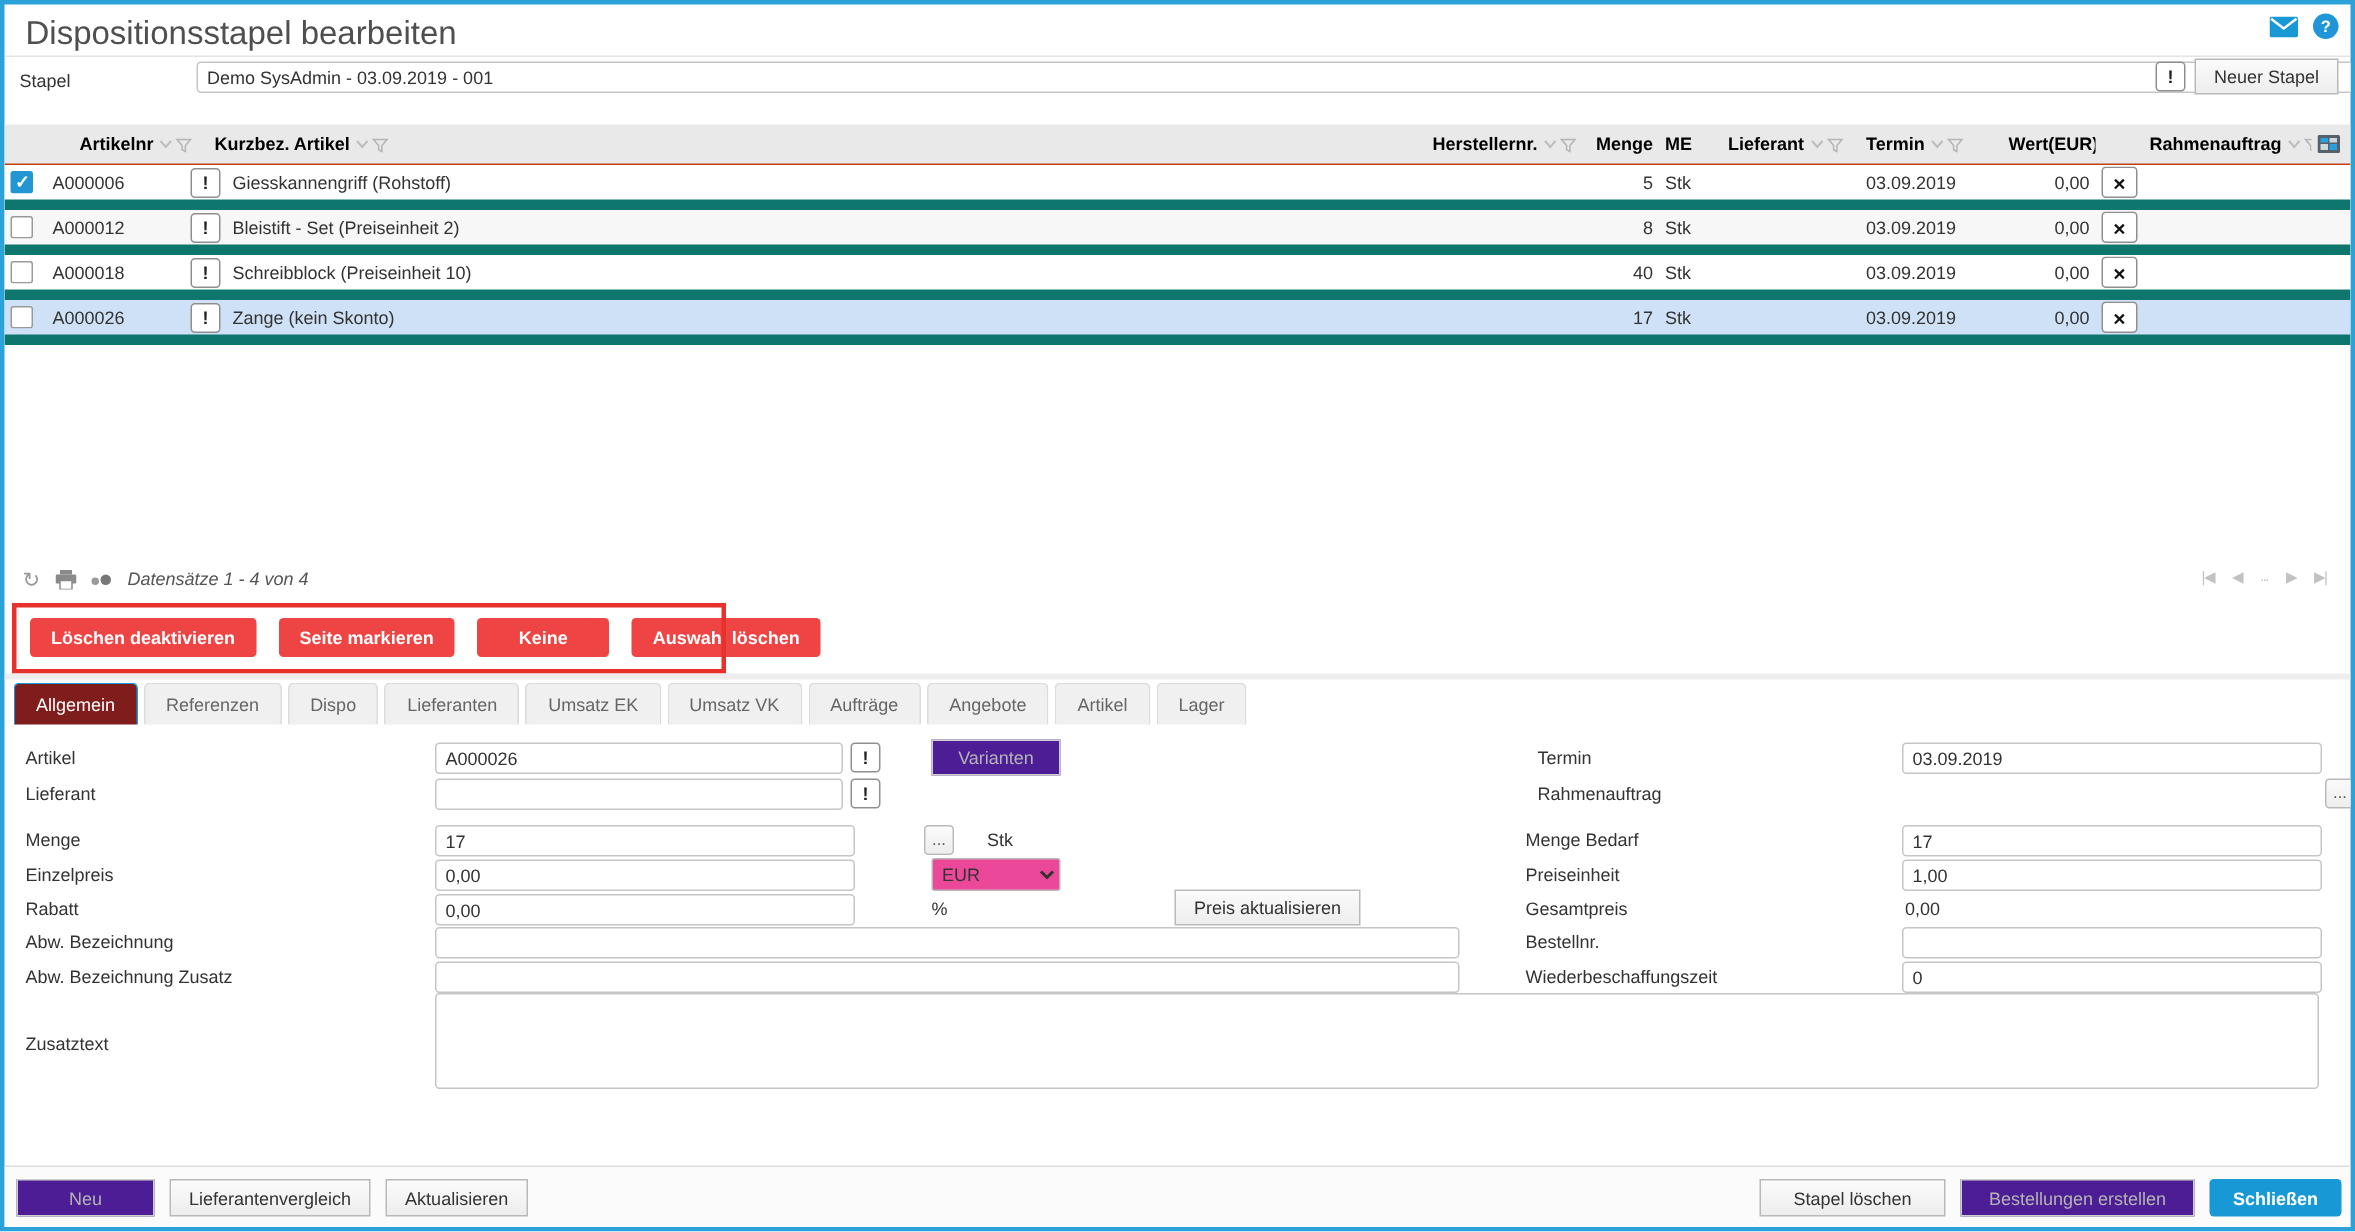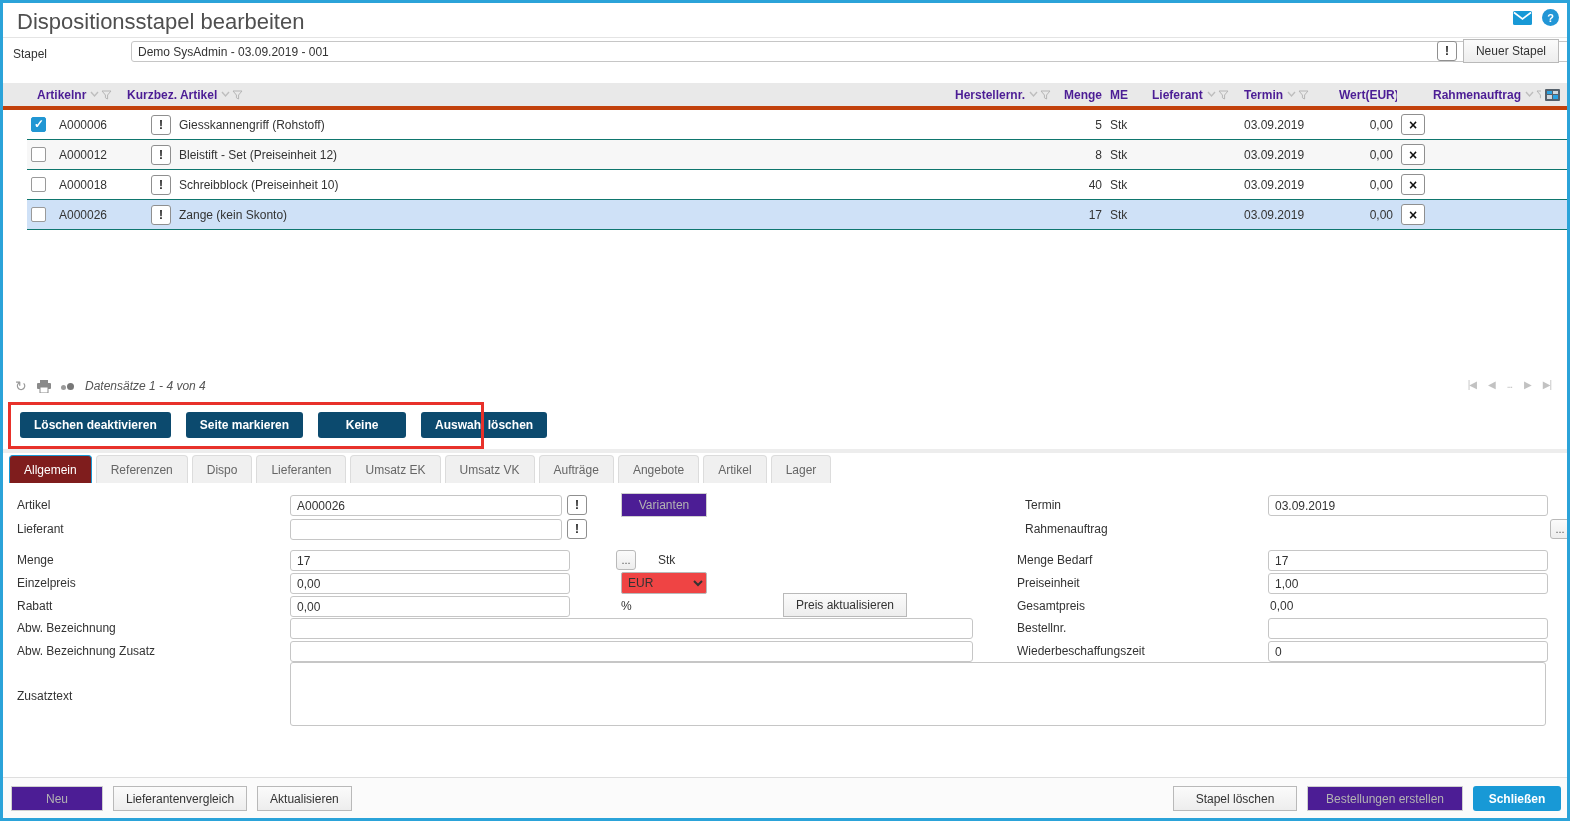--- a/index.html
+++ b/index.html
@@ -31,22 +31,22 @@
     border:1px solid #b9b9b9; border-radius:0; color:#333; font-family:inherit; font-size:12px;
     background:linear-gradient(#fbfbfb,#ededed); padding:4px 12px; cursor:pointer;
   }
   .btn:disabled, .btn.disabled { color:#b3b3b3; background:#4c1d95; border-color:#cfcfcf; cursor:default; }
   .btn-neuer-stapel { position:absolute; right:8px; top:36px; height:24px; min-width:88px; }
 
   
   .table { position:absolute; left:0; top:80px; width:100%; }
   .thead, .trow { display:grid; align-items:center;
     grid-template-columns: 30px 90px minmax(0,1fr) 100px 55px 42px 92px 95px 62px 32px 112px 26px; }
-  .thead { background:#e9e9e9; height:27px; font-weight:bold; color:#4c1d95; border-bottom:4px solid #c2410c; }
-  .trow { height:30px; border-bottom:1px solid #0f766e; background:#fff;margin-left:24px; }
+  .thead { background:#e9e9e9; height:27px; font-weight:bold; color:#000000; border-bottom:1px solid #c2410c;padding-left:16px; }
+  .trow { height:30px; border-bottom:7px solid #0f766e; background:#fff; }
   .trow.stripe { background:#f7f7f7; }
   .trow.selected { background:#cfe1f7; }
   .cell { padding:0 4px; white-space:nowrap; overflow:hidden; }
   .c-art { padding-left:2px; }
   .c-kurz { display:flex; align-items:center; gap:8px; }
   .num { text-align:right; }
   .hicons { display:inline-flex; gap:2px; margin-left:4px; vertical-align:middle; }
   .sort-ic, .filt-ic { display:inline-block; opacity:.55; }
   .checkbox { display:inline-block; width:15px; height:15px; border:1px solid #9a9a9a; border-radius:2px;
     background:#fff; cursor:pointer; position:relative; vertical-align:middle; }
@@ -64,37 +64,37 @@
   .dots-ic .d1 { width:5px; height:5px; }
   .dots-ic .d2 { width:7px; height:7px; background:#777; }
   .gf-records { position:absolute; left:82px; top:4px; font-style:italic; color:#555; }
   .pager { position:absolute; right:16px; top:4px; display:flex; gap:12px; color:#c2c2c2; font-size:10px; letter-spacing:-1px; }
   .pager span { cursor:default; }
 
   
   .annotation-box { position:absolute; left:5px; top:399px; width:476px; height:47px;
     border:3px solid #e8312a; background:transparent; pointer-events:none; }
   .bulk-bar { position:absolute; left:17px; top:409px; display:flex; gap:15px; }
-  .btn-blue { border:none; border-radius:3px; background:#0c4a6e; color:#fff; font-weight:bold;
+  .btn-blue { border:none; border-radius:3px; background:#ef4444; color:#fff; font-weight:bold;
     font-size:12px; font-family:inherit; padding:6px 14px; cursor:pointer; }
   .bulk-bar .btn-blue { min-width:88px; height:26px; padding:0 14px; }
 
   
   .strip-line { position:absolute; left:0; top:446px; width:100%; height:4px; background:#ededed; }
   .tabs { position:absolute; left:6px; top:452px; display:flex; gap:4px; }
   .tab { height:28px; display:flex; align-items:center; padding:0 14px; background:#f0f0f0;
     border:1px solid #dcdcdc; border-bottom:none; border-radius:4px 4px 0 0; color:#666; cursor:pointer; }
   .tab.active { background:#7f1d1d; color:#fff; border-color:#1899d6; }
   .form-label { color:#333; }
   .inp { position:absolute; height:21px; }
   .plain-val { position:absolute; color:#333; }
   .more-btn { width:20px; height:20px; border:1px solid #b9b9b9; border-radius:3px;
     background:linear-gradient(#fbfbfb,#ededed); color:#555; font-size:11px; line-height:1; cursor:pointer; }
   select { font-family:inherit; font-size:12px; color:#333; border:1px solid #b9b9b9; border-radius:2px;
-    background:#ef4444; height:22px; padding:1px 2px; }
+    background:#ec4899; height:22px; padding:1px 2px; }
 
   
   .bottom-bar { position:absolute; left:0; bottom:0; width:100%; height:41px; background:#fbfbfb;
     border-top:1px solid #dedede; }
   .bottom-left { position:absolute; left:8px; top:8px; display:flex; gap:10px; }
   .bottom-right { position:absolute; right:6px; top:8px; display:flex; gap:10px; }
   .bottom-bar .btn { height:25px; min-width:92px; }
   .btn-primary { border:none; border-radius:3px; background:#1899d6; color:#fff; font-weight:bold;
     font-size:12px; font-family:inherit; height:25px; min-width:88px; cursor:pointer; }
   svg { display:block; }
@@ -227,21 +227,21 @@
       <span class="cell"><button class="x-btn">×</button></span>
       <span class="cell"></span>
         <span class="cell"></span>
     </div>
 
     <div class="trow stripe">
       <span class="cell"><span class="checkbox"></span></span>
       <span class="cell c-art">A000012</span>
       <span class="cell c-kurz">
           <button class="warn-btn">!</button>
-          <span>Bleistift - Set (Preiseinheit 12)</span>
+          <span>Bleistift - Set (Preiseinheit 2)</span>
         </span>
       <span class="cell"></span>
       <span class="cell num">8</span>
       <span class="cell">Stk</span>
       <span class="cell"></span>
       <span class="cell">03.09.2019</span>
       <span class="cell num">0,00</span>
       <span class="cell"><button class="x-btn">×</button></span>
       <span class="cell"></span>
         <span class="cell"></span>

